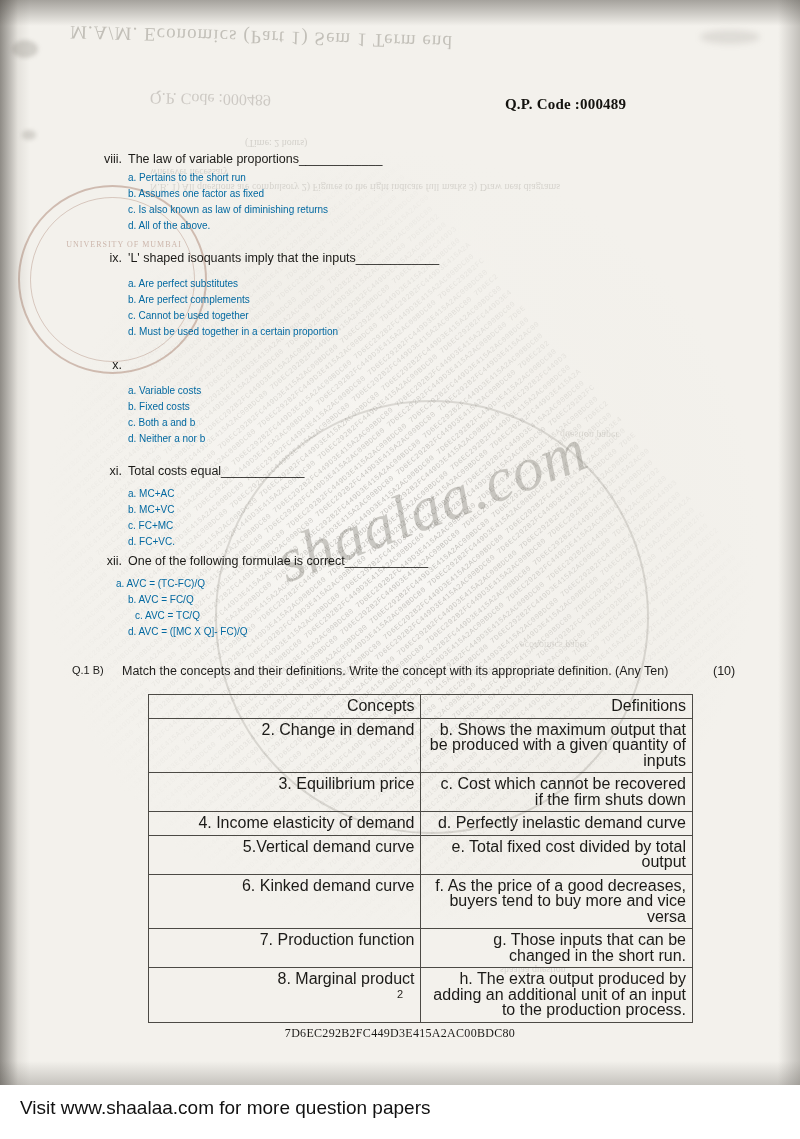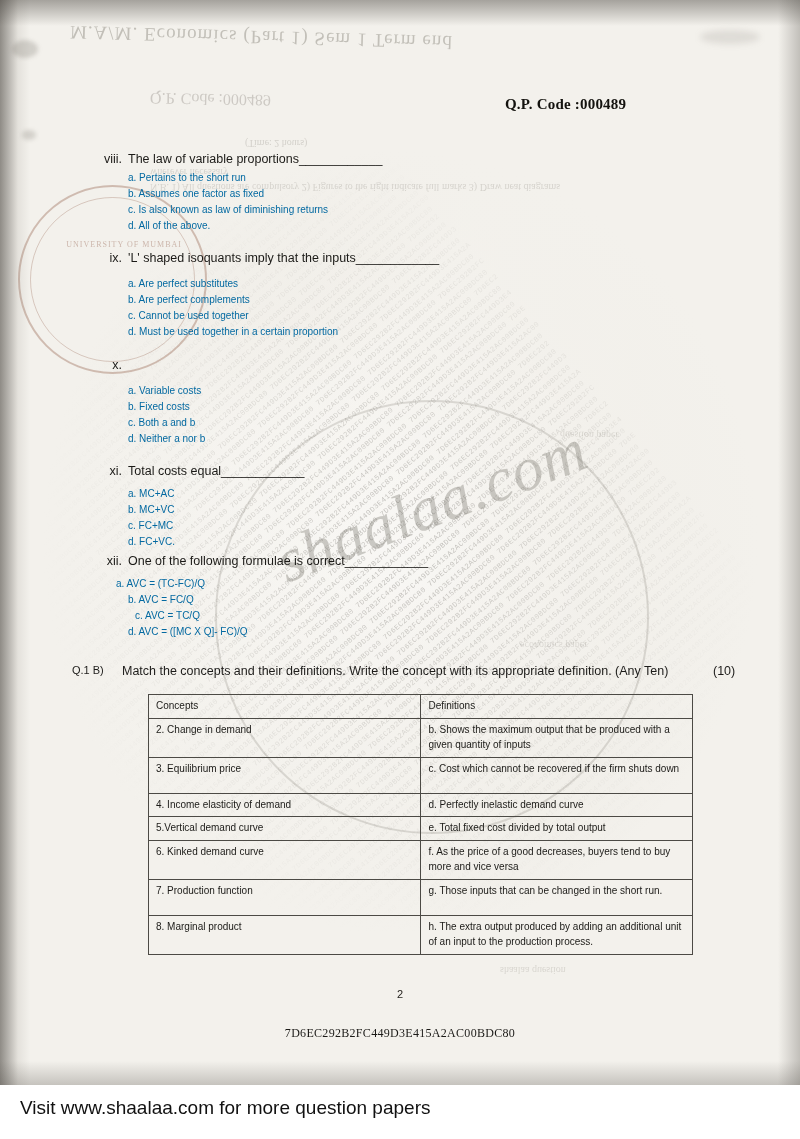--- a/index.html
+++ b/index.html
@@ -250,23 +250,24 @@
     left: 713px; top: 664px;
     font-size: 12.5px;
   }
 
   
   #match-table {
     position: absolute;
     left: 148px; top: 694px;
     width: 545px;
     border-collapse: collapse;
-    font-size: 10px;
+    font-size: 16px;
     color: #1b1a17;
     background: transparent;
+    text-align: right;
   }
   #match-table td {
     border: 1px solid #4c4a45;
     padding: 3px 6px 4px 7px;
     vertical-align: top;
     line-height: 15.5px;
   }
   #match-table td.col-a { width: 273px; }
   #match-table td.col-b { width: 272px; }
   .row-tall td { height: 28px; }

